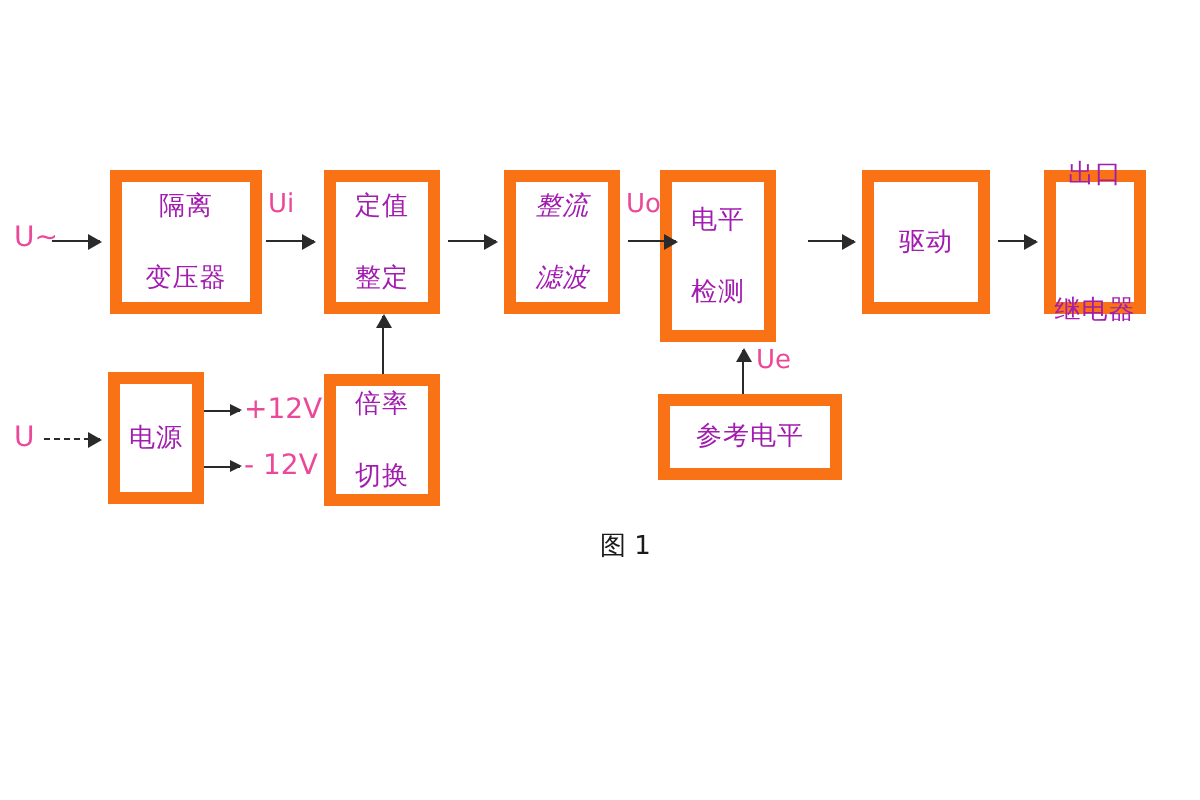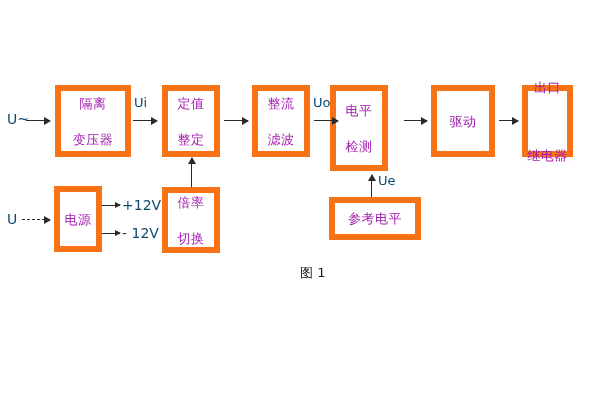--- a/index.html
+++ b/index.html
@@ -39,21 +39,21 @@
     letter-spacing: 0.5px;
   }
   .blk .ln + .ln {
     margin-top: 23px;
   }
   .blk.one .ln { margin-top: 0; }
 
   
   .lbl {
     position: absolute;
-    color: #0c4a6e;
+    color: #ec4899;
     font-size: 13px;
     line-height: 1;
     white-space: nowrap;
   }
   .lbl.big { font-size: 14px; }
 
   
   .harrow {
     position: absolute;
     height: 1px;
@@ -118,21 +118,21 @@
   <div class="blk" style="left:55px; top:85px; width:76px; height:72px;">
     <span class="ln">隔离</span>
     <span class="ln">变压器</span>
   </div>
 
   <div class="blk" style="left:162px; top:85px; width:58px; height:72px;">
     <span class="ln">定值</span>
     <span class="ln">整定</span>
   </div>
 
-  <div class="blk" style="left:252px; top:85px; width:58px; height:72px;">
+  <div class="blk" style="left:252px; top:85px; width:58px; height:72px;font-style:italic;">
     <span class="ln">整流</span>
     <span class="ln">滤波</span>
   </div>
 
   <div class="blk" style="left:330px; top:85px; width:58px; height:86px;">
     <span class="ln">电平</span>
     <span class="ln">检测</span>
   </div>
 
   <div class="blk one" style="left:431px; top:85px; width:64px; height:72px;">

